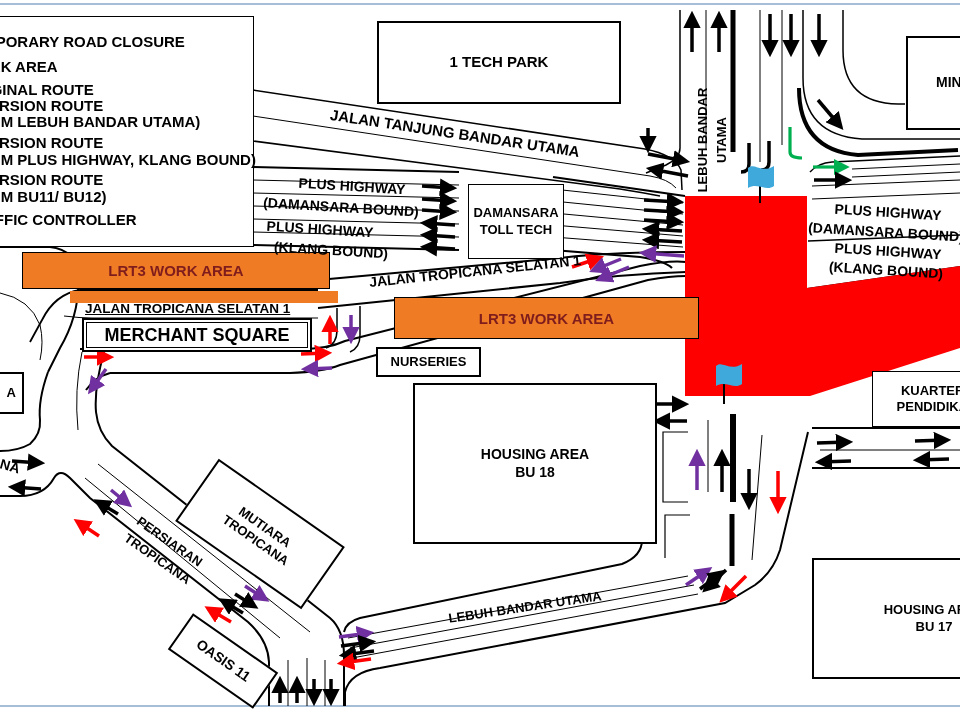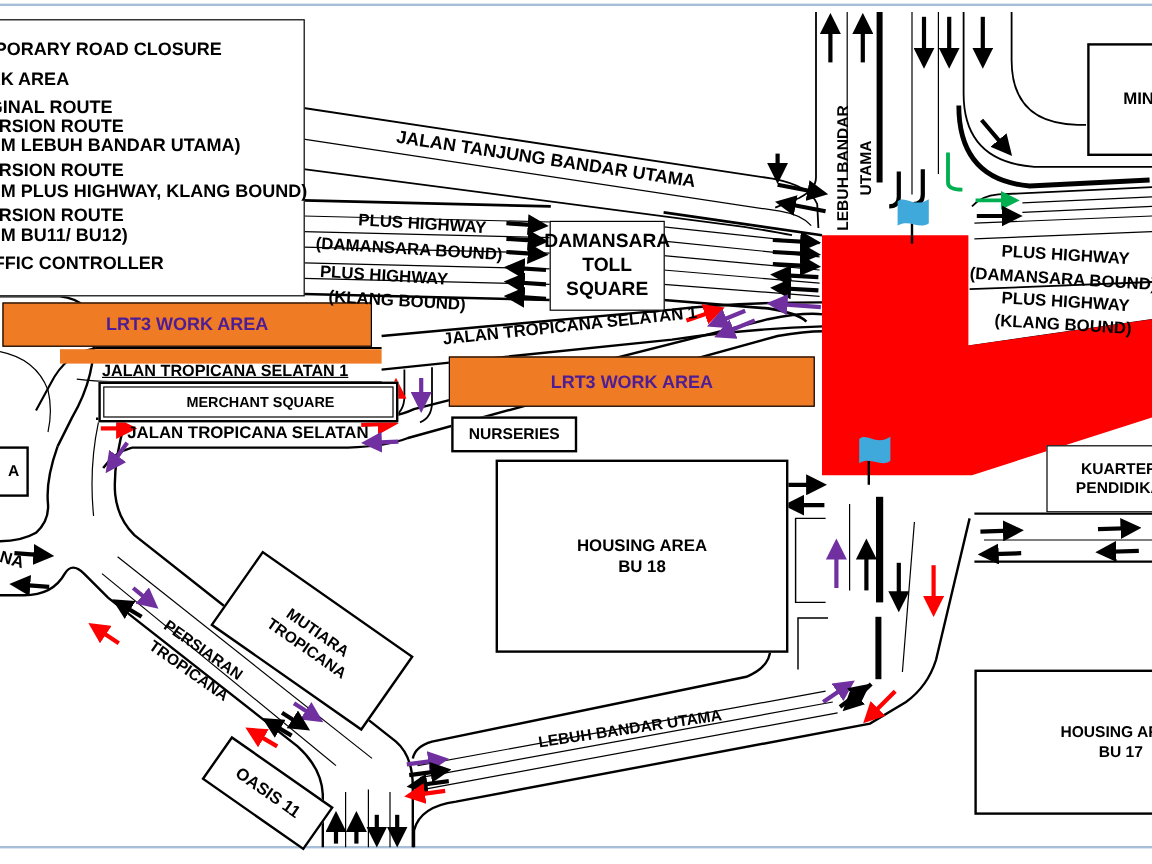--- a/index.html
+++ b/index.html
@@ -3,21 +3,21 @@
 <meta charset="utf-8">
 <style>
   html,body{margin:0;padding:0;background:#fff;}
   #canvas{position:relative;width:960px;height:720px;background:#fff;overflow:hidden;
           font-family:"Liberation Sans",sans-serif;color:#000;}
   .edge{position:absolute;left:0;width:960px;height:2px;background:#a7bed8;}
   .box{position:absolute;background:#fff;border:2px solid #000;display:flex;flex-direction:column;
        align-items:center;justify-content:center;text-align:center;font-weight:bold;line-height:1.25;}
   .lbl{position:absolute;font-weight:bold;white-space:nowrap;}
   .orange{position:absolute;background:#f07b25;display:flex;align-items:center;justify-content:center;
-          font-weight:bold;color:#4c1d95;}
+          font-weight:bold;color:#7f1d1d;margin-left:20px;}
   svg{position:absolute;left:0;top:0;}
   .rd{stroke:#000;fill:none;}
   .ab{stroke:#000;stroke-width:3.5;fill:none;}
   .ar{stroke:#fe0000;stroke-width:3.5;fill:none;}
   .ap{stroke:#7030a0;stroke-width:3.5;fill:none;}
   .ag{stroke:#00b050;stroke-width:3.2;fill:none;}
   .legend-line{position:absolute;left:25px;font-weight:bold;font-size:15px;white-space:nowrap;}
 </style>
 </head>
 <body>
@@ -222,43 +222,45 @@
     <div class="legend-line" style="top:64px;">ORIGINAL ROUTE</div>
     <div class="legend-line" style="top:80px;">DIVERSION ROUTE</div>
     <div class="legend-line" style="top:96px;">(FROM LEBUH BANDAR UTAMA)</div>
     <div class="legend-line" style="top:117px;">DIVERSION ROUTE</div>
     <div class="legend-line" style="top:134px;">(FROM PLUS HIGHWAY, KLANG BOUND)</div>
     <div class="legend-line" style="top:154px;">DIVERSION ROUTE</div>
     <div class="legend-line" style="top:171px;">(FROM BU11/ BU12)</div>
     <div class="legend-line" style="top:194px;">TRAFFIC CONTROLLER</div>
   </div>
 
+  <div class="box" style="left:377px;top:21px;width:240px;height:79px;font-size:15px;">
+    <span>1 TECH PARK</span>
+  </div>
 
   <div class="box" style="left:906px;top:36px;width:200px;height:90px;font-size:14px;align-items:flex-start;justify-content:center;">
     <span style="padding-left:28px;">MING</span>
   </div>
 
-  <div class="box" style="left:458px;top:184px;width:94px;height:73px;font-size:16px;border-width:1.5px;">
+  <div class="box" style="left:468px;top:184px;width:94px;height:73px;font-size:13px;border-width:1.5px;">
     <span>DAMANSARA</span>
-    <span>TOLL SQUARE</span>
+    <span>TOLL TECH</span>
   </div>
 
   <div class="orange" style="left:2px;top:252px;width:306px;height:35px;border:1.5px solid #000;font-size:15px;">
     <span>LRT3 WORK AREA</span>
   </div>
   <div class="orange" style="left:50px;top:291px;width:268px;height:12px;"></div>
 
   <div class="lbl" style="left:85px;top:301px;font-size:13.5px;text-decoration:underline;">JALAN TROPICANA SELATAN 1</div>
 
-  <div class="box" style="left:82px;top:318px;width:226px;height:30px;font-size:12px;padding-left:20px;">
+  <div class="box" style="left:82px;top:318px;width:226px;height:30px;font-size:18px;">
     <div style="position:absolute;left:2px;top:2px;right:2px;bottom:2px;border:1px solid #000;"></div>
     <span>MERCHANT SQUARE</span>
   </div>
 
-  <div class="lbl" style="left:106px;top:352px;font-size:14px;">JALAN TROPICANA SELATAN</div>
 
   <div class="orange" style="left:374px;top:297px;width:303px;height:40px;border:1.5px solid #000;font-size:15px;">
     <span>LRT3 WORK AREA</span>
   </div>
 
   <div class="box" style="left:376px;top:347px;width:101px;height:26px;font-size:13px;text-align:right;">
     <span>NURSERIES</span>
   </div>
 
 

